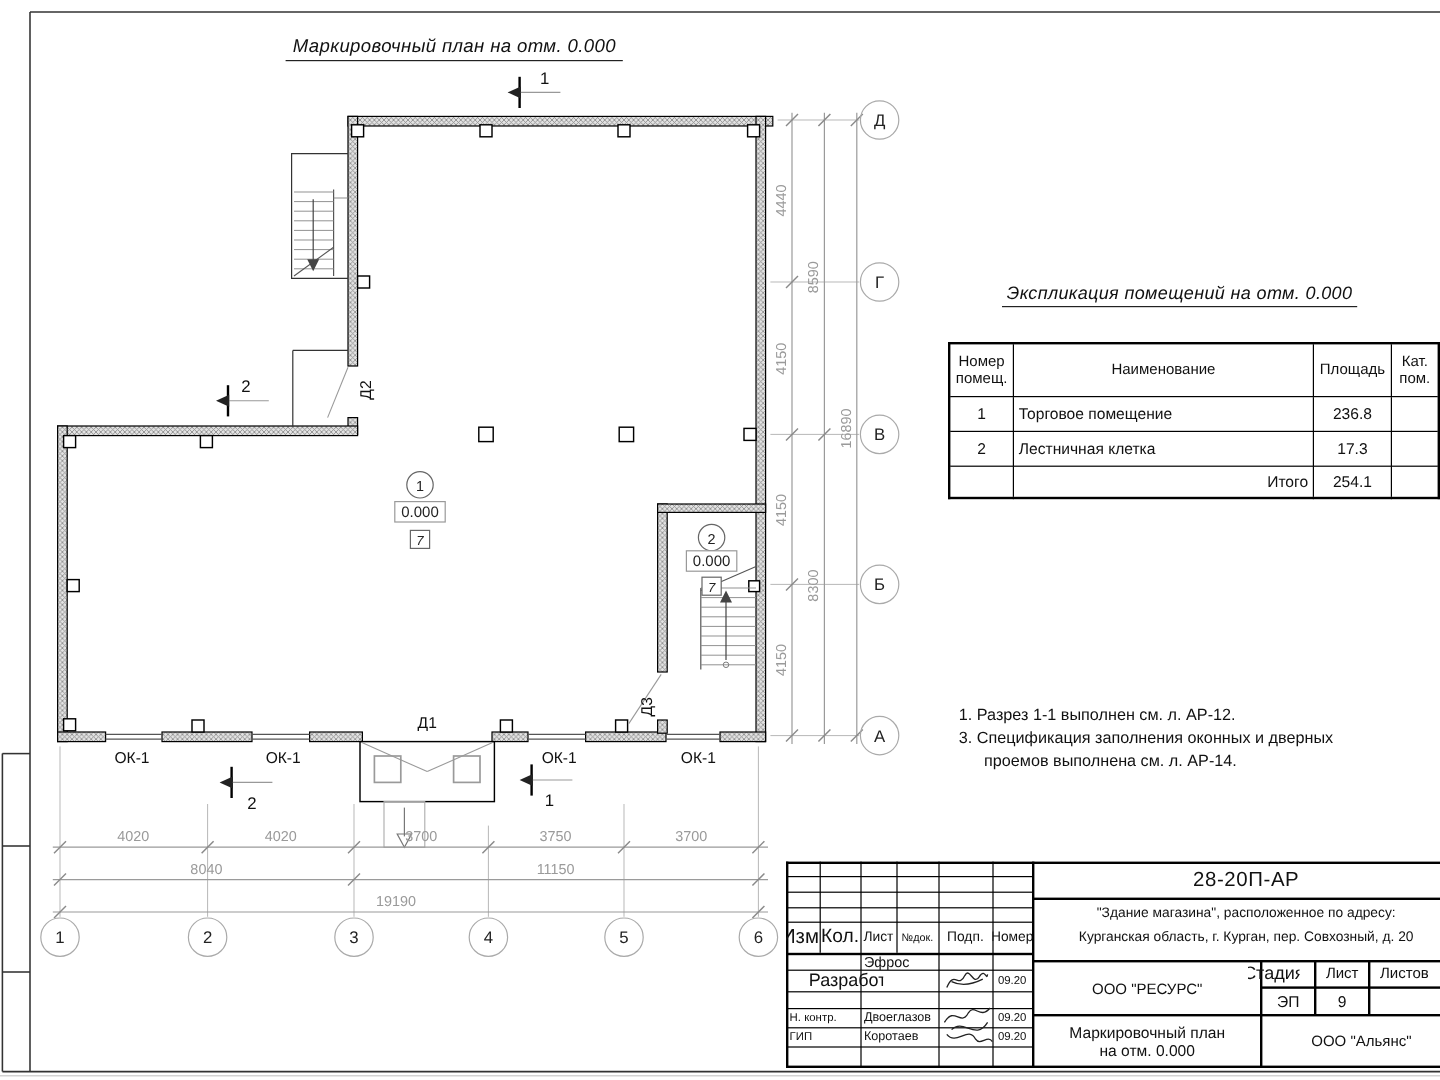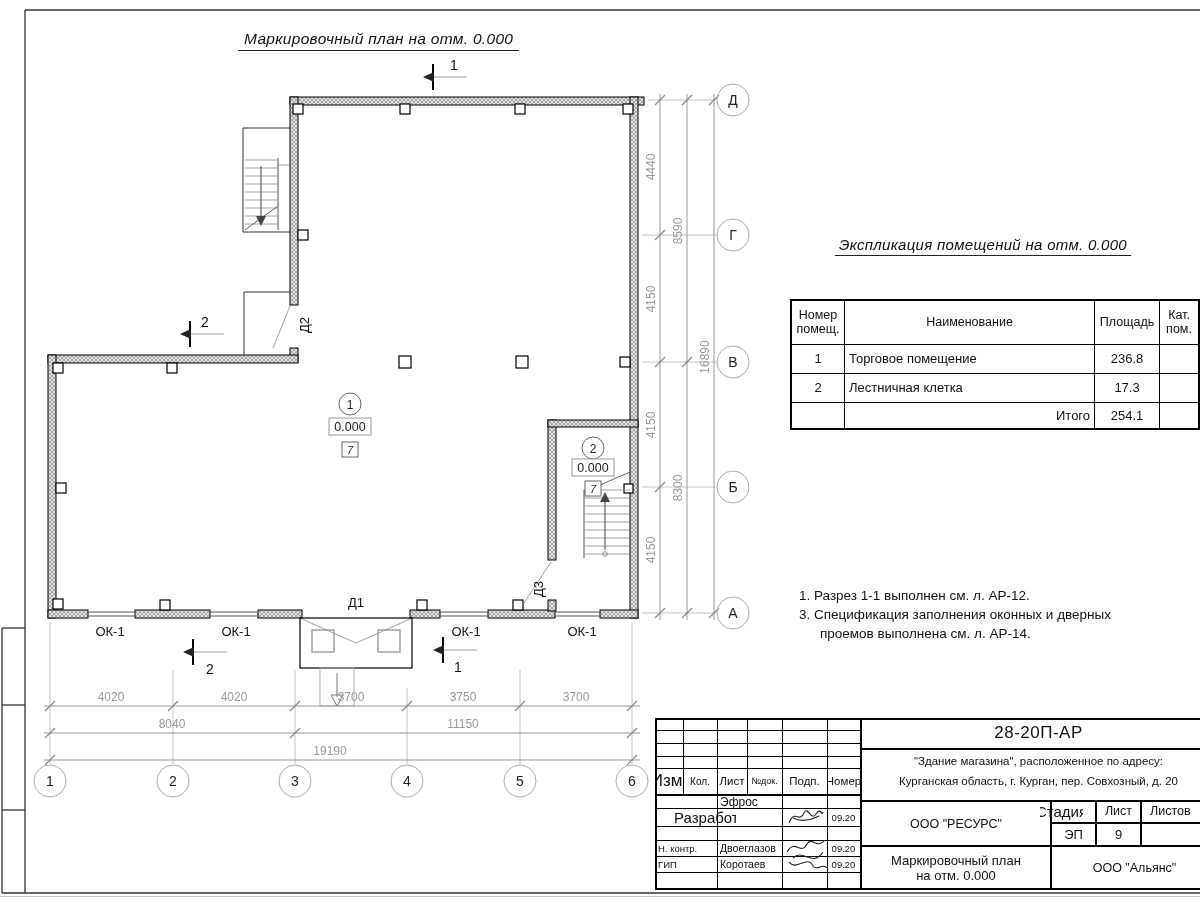--- a/index.html
+++ b/index.html
@@ -6,21 +6,21 @@
   .sheet{position:relative;width:1200px;height:900px;background:#ffffff;overflow:hidden;
          font-family:"Liberation Sans",sans-serif;color:#111;}
   svg text{font-family:"Liberation Sans",sans-serif;}
 
   .plan-title{position:absolute;left:238px;top:30px;font-style:italic;font-size:15.5px;
               color:#111;border-bottom:1.2px solid #222;padding:0 6px 2px 6px;letter-spacing:.3px;}
   .expl-title{position:absolute;left:790px;top:236px;width:386px;text-align:center;
               font-style:italic;font-size:15px;}
   .expl-title span{border-bottom:1.2px solid #222;padding:0 4px 2px 4px;letter-spacing:.3px;margin-top:40px;}
 
-  .expl-table{position:absolute;left:790px;top:299px;border-collapse:collapse;table-layout:fixed;}
+  .expl-table{position:absolute;left:790px;top:285px;border-collapse:collapse;table-layout:fixed;}
   .expl-table td{border:1px solid #000;font-size:13px;padding:0 4px;overflow:hidden;}
   .expl-table{border:2px solid #000;}
   .expl-table .hdr{text-align:center;vertical-align:middle;font-size:12.5px;line-height:1.15;}
   .c-num{width:44px;text-align:center;}
   .c-name{width:243px;margin-top:32px;}
   .c-area{width:56px;text-align:center;}
   .c-cat{width:30px;text-align:center;font-size:11.5px;}
   .r-hdr{height:44px;}
   .r-data{height:29px;}
   .r-total{height:27px;}
@@ -391,21 +391,21 @@
 
     <div class="ln" style="left:205px;top:30px;width:357px;height:2px"></div>
     <div class="ln" style="left:205px;top:82px;width:357px;height:2px"></div>
     <div class="ln" style="left:205px;top:127px;width:357px;height:2px"></div>
     <div class="ln" style="left:395px;top:82px;width:2px;height:90px"></div>
     <div class="ln" style="left:440px;top:82px;width:2px;height:45px"></div>
     <div class="ln" style="left:485px;top:82px;width:2px;height:45px"></div>
     <div class="ln" style="left:395px;top:104px;width:167px;height:2px"></div>
 
     <div class="cell" style="left:0;top:50px;width:28px;height:26px;font-size:17px">Изм.</div>
-    <div class="cell" style="left:28px;top:50px;width:34px;height:26px;font-size:10px">Кол.</div>
+    <div class="cell" style="left:28px;top:50px;width:34px;height:26px;font-size:16px">Кол.</div>
     <div class="cell" style="left:62px;top:50px;width:30px;height:26px;font-size:11.5px">Лист</div>
     <div class="cell" style="left:92px;top:50px;width:35px;height:26px;font-size:9px">№док.</div>
     <div class="cell" style="left:127px;top:50px;width:45px;height:26px;font-size:11.5px">Подп.</div>
     <div class="cell" style="left:172px;top:50px;width:33px;height:26px;font-size:11.5px">Номер</div>
 
     <div class="cell left" style="left:16px;top:90px;width:62px;height:18px;font-size:15px">Разработал</div>
     <div class="cell left" style="left:62px;top:75px;width:65px;height:18px;font-size:12px">Эфрос</div>
     <div class="cell" style="left:172px;top:90px;width:33px;height:18px;font-size:9.5px">09.20</div>
     <div class="cell left" style="left:0;top:122px;width:62px;height:16px;font-size:9.5px">Н. контр.</div>
     <div class="cell left" style="left:62px;top:122px;width:65px;height:16px;font-size:10.5px">Двоеглазов</div>

